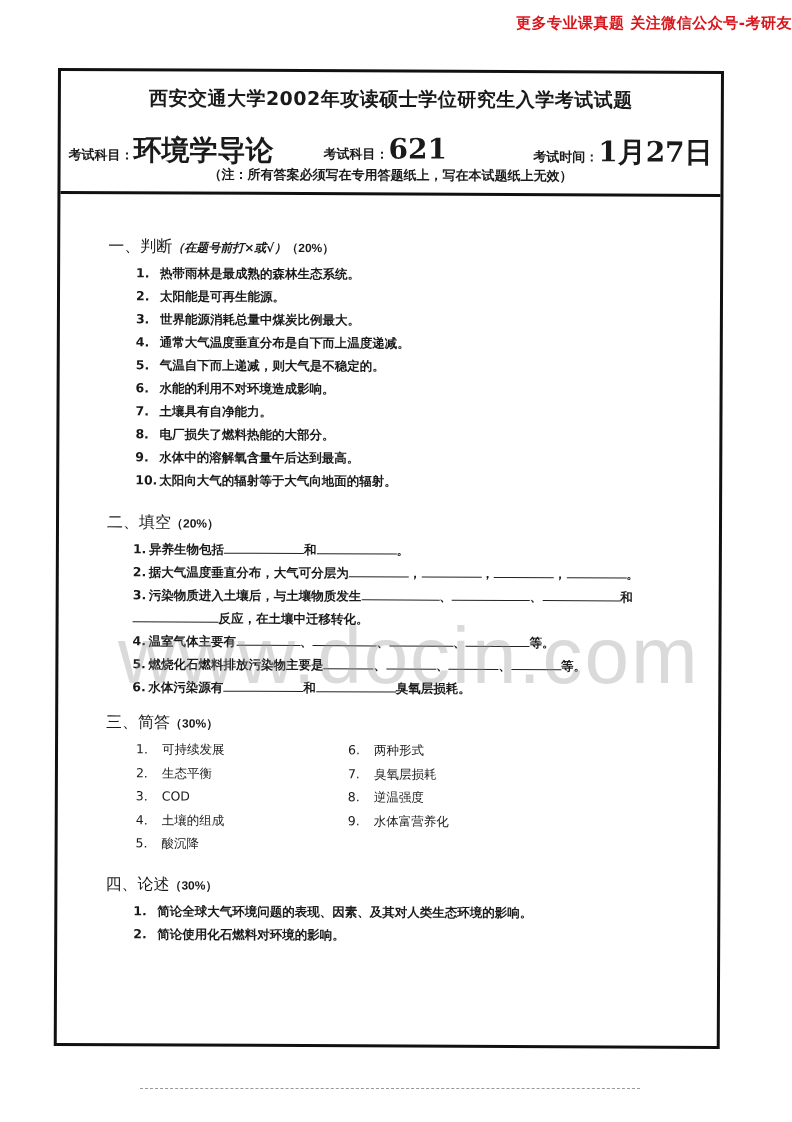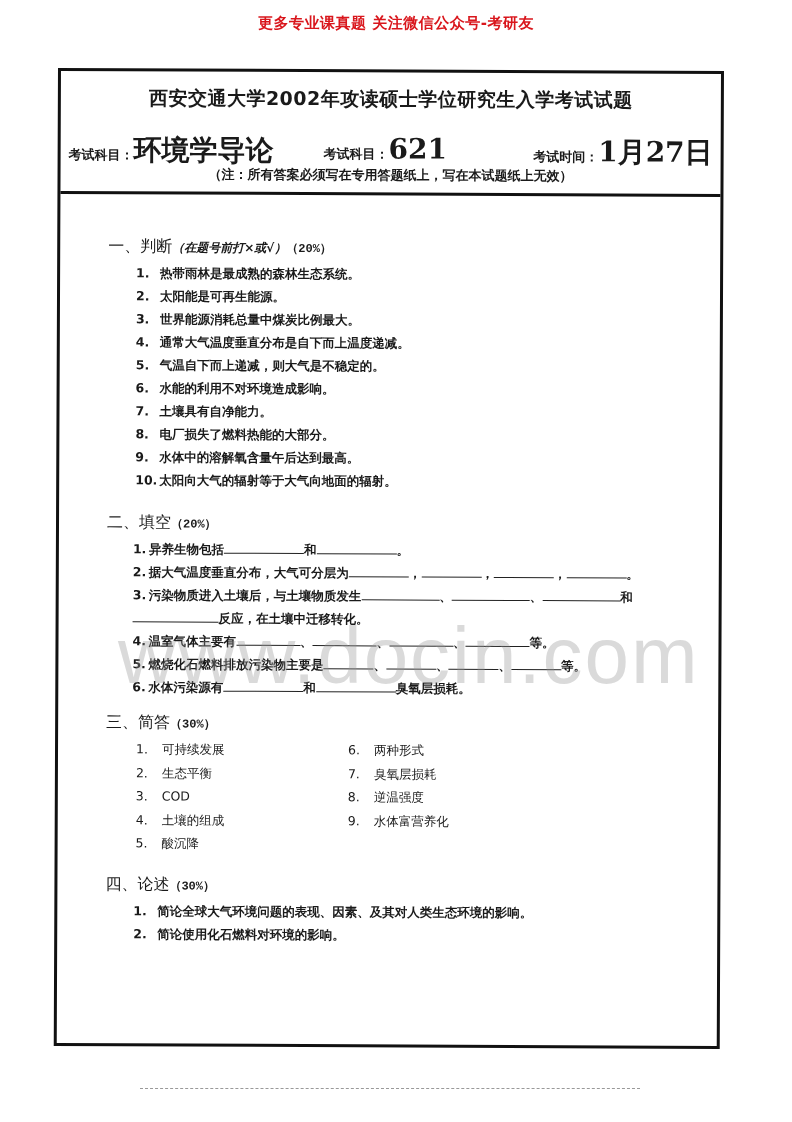--- a/index.html
+++ b/index.html
@@ -1,21 +1,21 @@
 <!DOCTYPE html>
 <html><head>
   <meta charset="utf-8">
   <style>
     html, body { margin: 0; padding: 0; }
     body {
       width: 792px; height: 1122px; position: relative; overflow: hidden;
       background: #ffffff; font-family: "DejaVu Sans", sans-serif; color: #1a1a1a;
     }
     .banner {
-      position: absolute; top: 14px; left: 0; width: 792px; text-align: center;
+      position: absolute; top: 14px; left: 0; width: 792px; text-align: right;
       color: #d9161c; font-weight: bold; font-size: 15px; letter-spacing: 0.5px;
     }
     .sheet {
       position: absolute; left: 58px; top: 68px; width: 666px; height: 978px;
       border: 3px solid #111; box-sizing: border-box;
       transform: rotate(0.25deg); transform-origin: top left;
     }
     .header { height: 120px; border-bottom: 3px solid #111; position: relative; }
     .title {
       position: absolute; top: 14px; left: 0; width: 100%; text-align: center;
@@ -27,21 +27,21 @@
     .m-subject { position: absolute; left: 0; top: 0; }
     .m-code { position: absolute; left: 255px; top: 0; }
     .m-time { position: absolute; right: 0; top: 0; }
     .note {
       position: absolute; top: 94px; left: 0; width: 100%; text-align: center;
       font-size: 13px; font-weight: bold;
     }
     .body { position: relative; padding: 0; }
     .section { position: absolute; left: 48px; }
     .sec-title { font-size: 16px; font-family: "DejaVu Serif", serif; }
-    .sec-title .pct { font-size: 12px; font-family: Liberation Mono, monospace; font-weight: bold; margin-top: 12px; }
+    .sec-title .pct { font-size: 12px; font-family: Liberation Sans, sans-serif; font-weight: bold; margin-top: 12px; }
     .sec-title .hint { font-size: 12px; font-weight: bold; font-family: "DejaVu Sans", sans-serif; font-style: italic; }
     .items { margin: 4px 0 0 28px; padding: 0; list-style: none; }
     .items li { font-size: 12.5px; font-weight: bold; line-height: 23px; white-space: nowrap; }
     .items li .num { display: inline-block; width: 24px; }
     .blank { display: inline-block; border-bottom: 1px solid #222; height: 12px; vertical-align: baseline; }
     .grid2 { display: grid; grid-template-columns: 212px 220px; margin: 4px 0 0 30px; }
     .grid2 div { font-size: 12.5px; font-weight: normal; line-height: 23.5px; white-space: nowrap; }
     .grid2 .num { display: inline-block; width: 26px; }
     .watermark {
       position: absolute; left: 118px; top: 610px; font-size: 80px; color: rgba(150,150,150,0.35);

